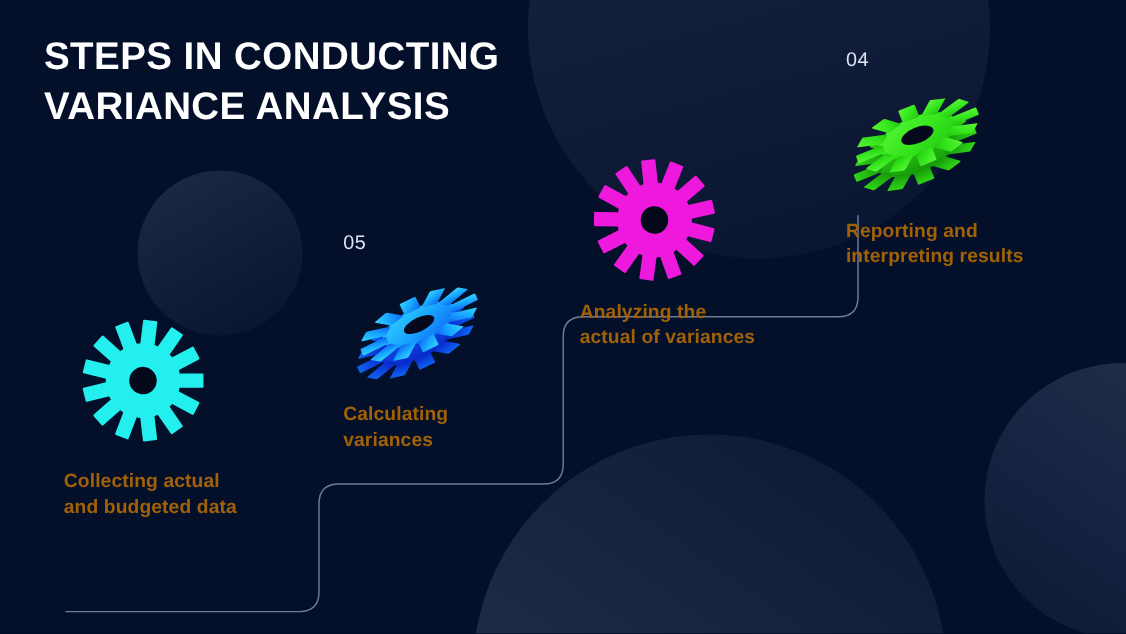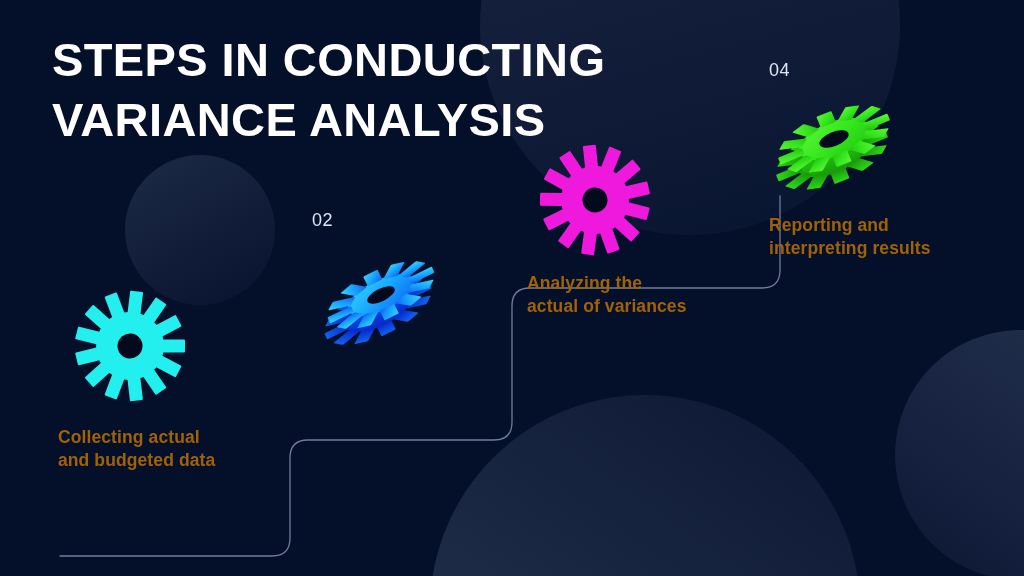--- a/index.html
+++ b/index.html
@@ -36,23 +36,23 @@
     background:linear-gradient(35deg,#3b4a68 0%, #27344f 45%, #101c38 100%);
     opacity:.66;
   }
   .blob-d {            
     left:895px; top:330px; width:250px; height:250px;
     background:linear-gradient(215deg,#3a4864 0%, #243050 55%, #101c38 100%);
     opacity:.6;
   }
   
   #title {
-    position:absolute; left:52px; top:30px; width:560px;
+    position:absolute; left:40px; top:30px; width:560px;
     color:#ffffff;
-    font-size:47px; font-weight:bold; line-height:1.28;
+    font-size:35px; font-weight:bold; line-height:1.28;
     letter-spacing:.4px;
     text-transform:uppercase;
     z-index:6;
   }
   
   #connector { position:absolute; inset:0; z-index:2; pointer-events:none; }
   
   .step { position:absolute; z-index:5; }
   .step-num {
     color:#dfe5f2; font-size:18px; font-weight:400;
@@ -65,21 +65,21 @@
   }
   #step-1 { left:58px; top:288px; }
   #step-1 .gear-wrap { margin-left:12px; margin-top:-2px; }
   #step-1 .step-label { margin-top:20px; margin-left:0px; }
   #step-2 { left:312px; top:210px; }
   #step-2 .gear-wrap { width:130px; height:120px; margin-left:4px; margin-top:2px; }
   #step-2 .step-label { margin-top:8px; }
   #step-3 { left:527px; top:142px; }
   #step-3 .gear-wrap { margin-left:8px; margin-top:0px; }
   #step-3 .step-label { margin-top:10px; }
-  #step-4 { left:769px; top:60px; }
+  #step-4 { left:769px; top:44px; }
   #step-4 .gear-wrap { width:135px; height:115px; margin-left:0px; margin-top:2px; }
   #step-4 .step-label { margin-top:12px; }
 </style>
 </head>
 <body style="background: rgb(4, 16, 42);">
 
 <div id="stage" style="background: rgb(4, 16, 42);">
 
   <div class="bg-layer">
     <div class="blob blob-a"></div>
@@ -120,21 +120,21 @@
           </g>
           <circle r="12.5" fill="#05091c"></circle>
         </g>
       </svg>
     </div>
     <div class="step-label">Collecting actual
 and budgeted data</div>
   </div>
 
   <div class="step" id="step-2">
-    <div class="step-num">02</div>
+    <div class="step-num">05</div>
     <div class="gear-wrap">
       <svg viewBox="0 0 130 120" width="130" height="120">
         <defs>
           <linearGradient id="g2top" x1="0" y1="0" x2="1" y2="1">
             <stop offset="0%" stop-color="#35d3ff"></stop>
             <stop offset="50%" stop-color="#17a6ff"></stop>
             <stop offset="100%" stop-color="#0f63f5"></stop>
           </linearGradient>
           <linearGradient id="g2side" x1="0" y1="0" x2="0" y2="1">
             <stop offset="0%" stop-color="#0f62f0"></stop>
@@ -179,20 +179,22 @@
               <use href="#t2" transform="rotate(240)"></use>
               <use href="#t2" transform="rotate(270)"></use>
               <use href="#t2" transform="rotate(300)"></use>
               <use href="#t2" transform="rotate(330)"></use>
             </g>
             <ellipse rx="15" ry="15" fill="#05091c"></ellipse>
           </g>
         </g>
       </svg>
     </div>
+    <div class="step-label">Calculating
+variances</div>
   </div>
 
   <div class="step" id="step-3">
     <div class="gear-wrap">
       <svg viewBox="0 0 120 120" width="120" height="120">
         <g transform="translate(60,58) rotate(-6)">
           <g fill="#ef19dd">
             <circle r="34"></circle>
             <g id="t3">
                 <rect x="-6.5" y="-55" width="13" height="24" rx="1"></rect>

